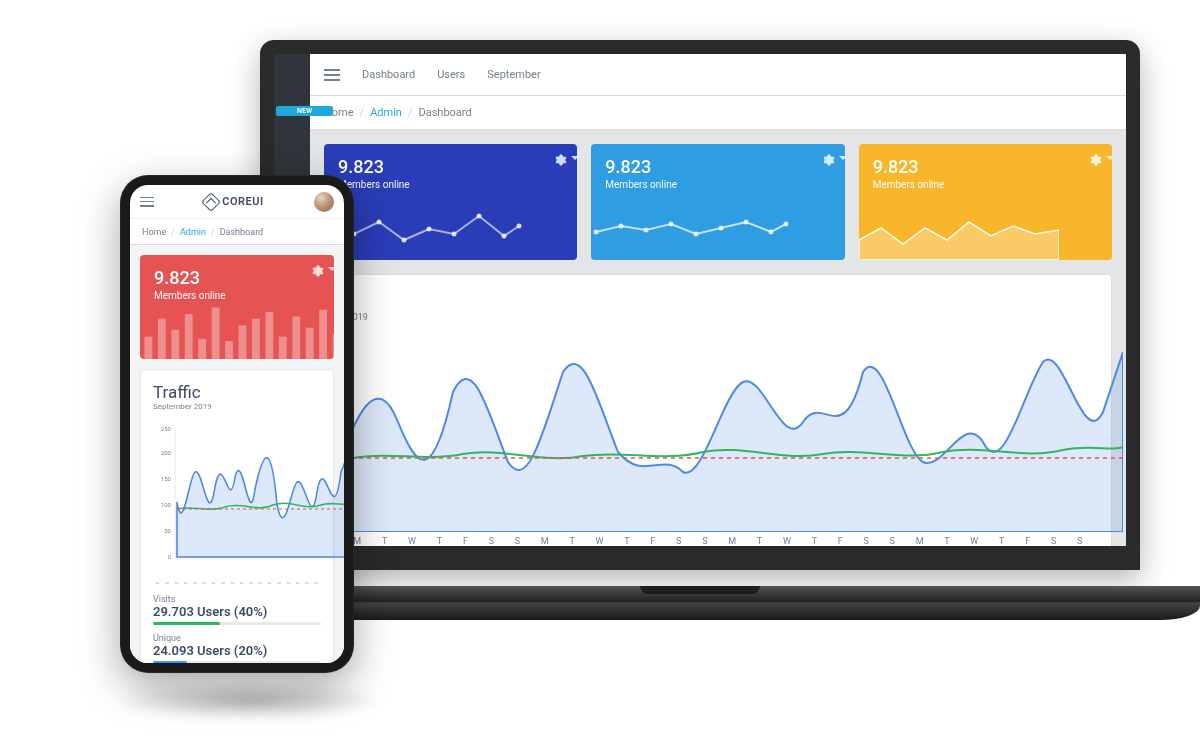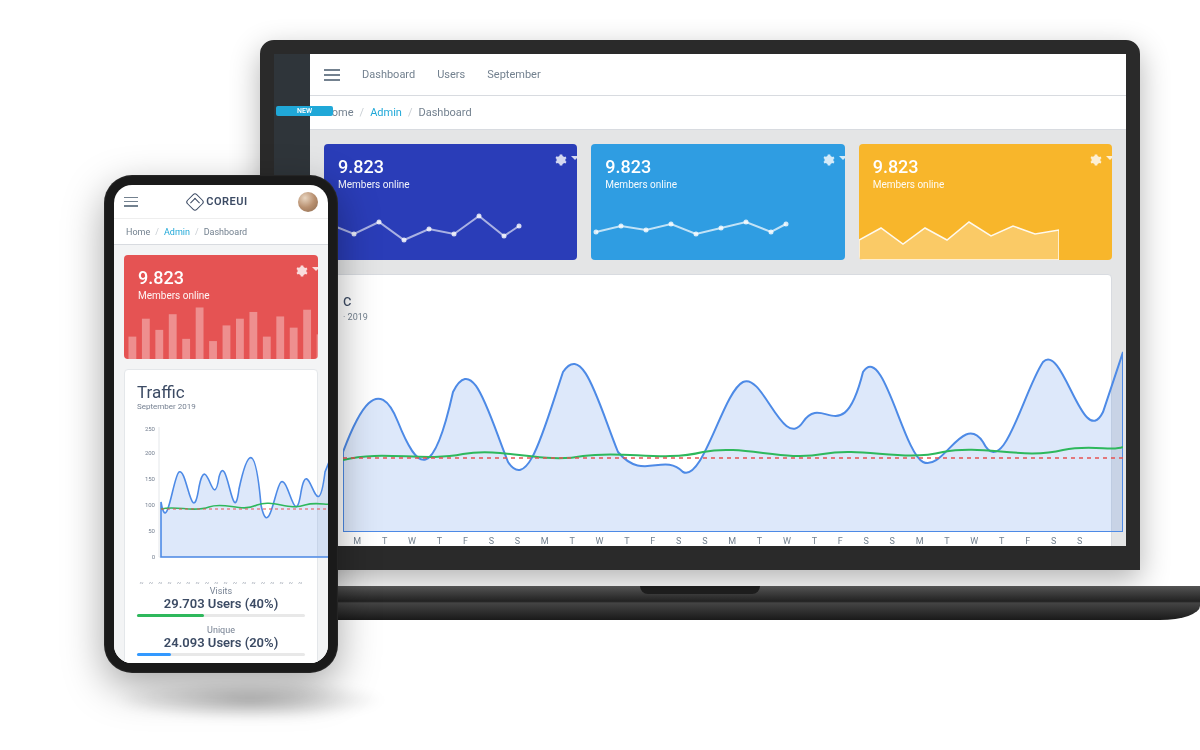--- a/index.html
+++ b/index.html
@@ -38,40 +38,40 @@
   .card-chart{position:absolute;left:0;right:0;bottom:0;height:56px;}
   
   .lp-traffic{background:#fff;border:1px solid #d8dbe0;border-radius:4px;margin-top:14px;padding:16px 18px 8px;}
   .tr-title{font-size:16px;color:#3c4b64;}
   .tr-sub{font-size:9px;color:#73818f;margin-top:2px;}
   .lp-bigchart{height:200px;margin-top:10px;}
   .lp-days{display:flex;justify-content:space-around;font-size:9px;color:#73818f;padding-top:4px;}
   
   
   .phone-shadow{position:absolute;left:115px;top:680px;width:270px;height:40px;background:radial-gradient(ellipse,rgba(0,0,0,0.28),transparent 70%);filter:blur(4px);}
-  .phone{position:absolute;left:104px;top:175px;width:234px;height:498px;background:#1a1a1a;border-radius:28px;padding:10px;box-shadow:0 14px 40px rgba(0,0,0,0.35), inset 0 0 2px rgba(255,255,255,.2);}
+  .phone{position:absolute;left:120px;top:175px;width:234px;height:498px;background:#1a1a1a;border-radius:28px;padding:10px;box-shadow:0 14px 40px rgba(0,0,0,0.35), inset 0 0 2px rgba(255,255,255,.2);}
   .phone-screen{width:100%;height:100%;background:#fff;border-radius:18px;overflow:hidden;display:flex;flex-direction:column;}
   .ph-top{height:34px;display:flex;align-items:center;justify-content:space-between;padding:0 10px;border-bottom:1px solid #eee;}
   .ph-ham{width:14px;height:10px;display:flex;flex-direction:column;justify-content:space-between;cursor:pointer;}
   .ph-ham span{height:1.5px;background:#73818f;}
   .ph-logo{display:flex;align-items:center;gap:4px;font-size:11px;font-weight:600;color:#3c4b64;letter-spacing:.5px;}
   .ph-logo-ico{width:14px;height:14px;border:1.5px solid #3c4b64;border-radius:3px;transform:rotate(45deg);position:relative;display:flex;align-items:center;justify-content:center;}
   .ph-logo-ico::after{content:"";width:6px;height:6px;border:1.5px solid #3c4b64;border-right:none;border-bottom:none;transform:rotate(0deg);position:absolute;}
   .ph-avatar{width:20px;height:20px;border-radius:50%;background:radial-gradient(circle at 35% 30%,#e8d5c0,#b89070,#8c6a4f);cursor:pointer;}
   .ph-crumbs{height:26px;display:flex;align-items:center;padding:0 12px;font-size:9px;color:#73818f;border-bottom:1px solid #d8dbe0;}
   .ph-crumbs a{color:#20a8d8;text-decoration:none;}
   .ph-crumbs .sep{margin:0 5px;color:#c8ced3;}
   .ph-content{flex:1;padding:10px;background:#f3f4f5;overflow:hidden;}
   .ph-card{border-radius:4px;padding:12px 14px 0;color:#fff;height:104px;position:relative;overflow:hidden;}
   .ph-traffic{background:#fff;border:1px solid #e4e7ea;border-radius:4px;margin-top:10px;padding:12px 12px 6px;}
   .ph-tr-title{font-size:17px;color:#3c4b64;}
   .ph-tr-sub{font-size:8px;color:#768192;}
   .ph-chart{height:160px;margin-top:6px;}
   .ph-chart-days{font-size:6px;color:#768192;display:flex;justify-content:space-around;padding-top:2px;}
-  .ph-stats{text-align:center;}
+  .ph-stats{margin-top:8px;}
   .ph-stat{margin-bottom:8px;}
   .ph-stat-lbl{font-size:9px;color:#768192;}
   .ph-stat-val{font-size:13px;font-weight:600;color:#3c4b64;}
   .ph-bar{height:3px;background:#e8e8e8;border-radius:2px;margin-top:3px;position:relative;}
   .ph-bar-fill{height:100%;border-radius:2px;}
   
   svg{display:block;}
 </style>
 </head>
 <body>

